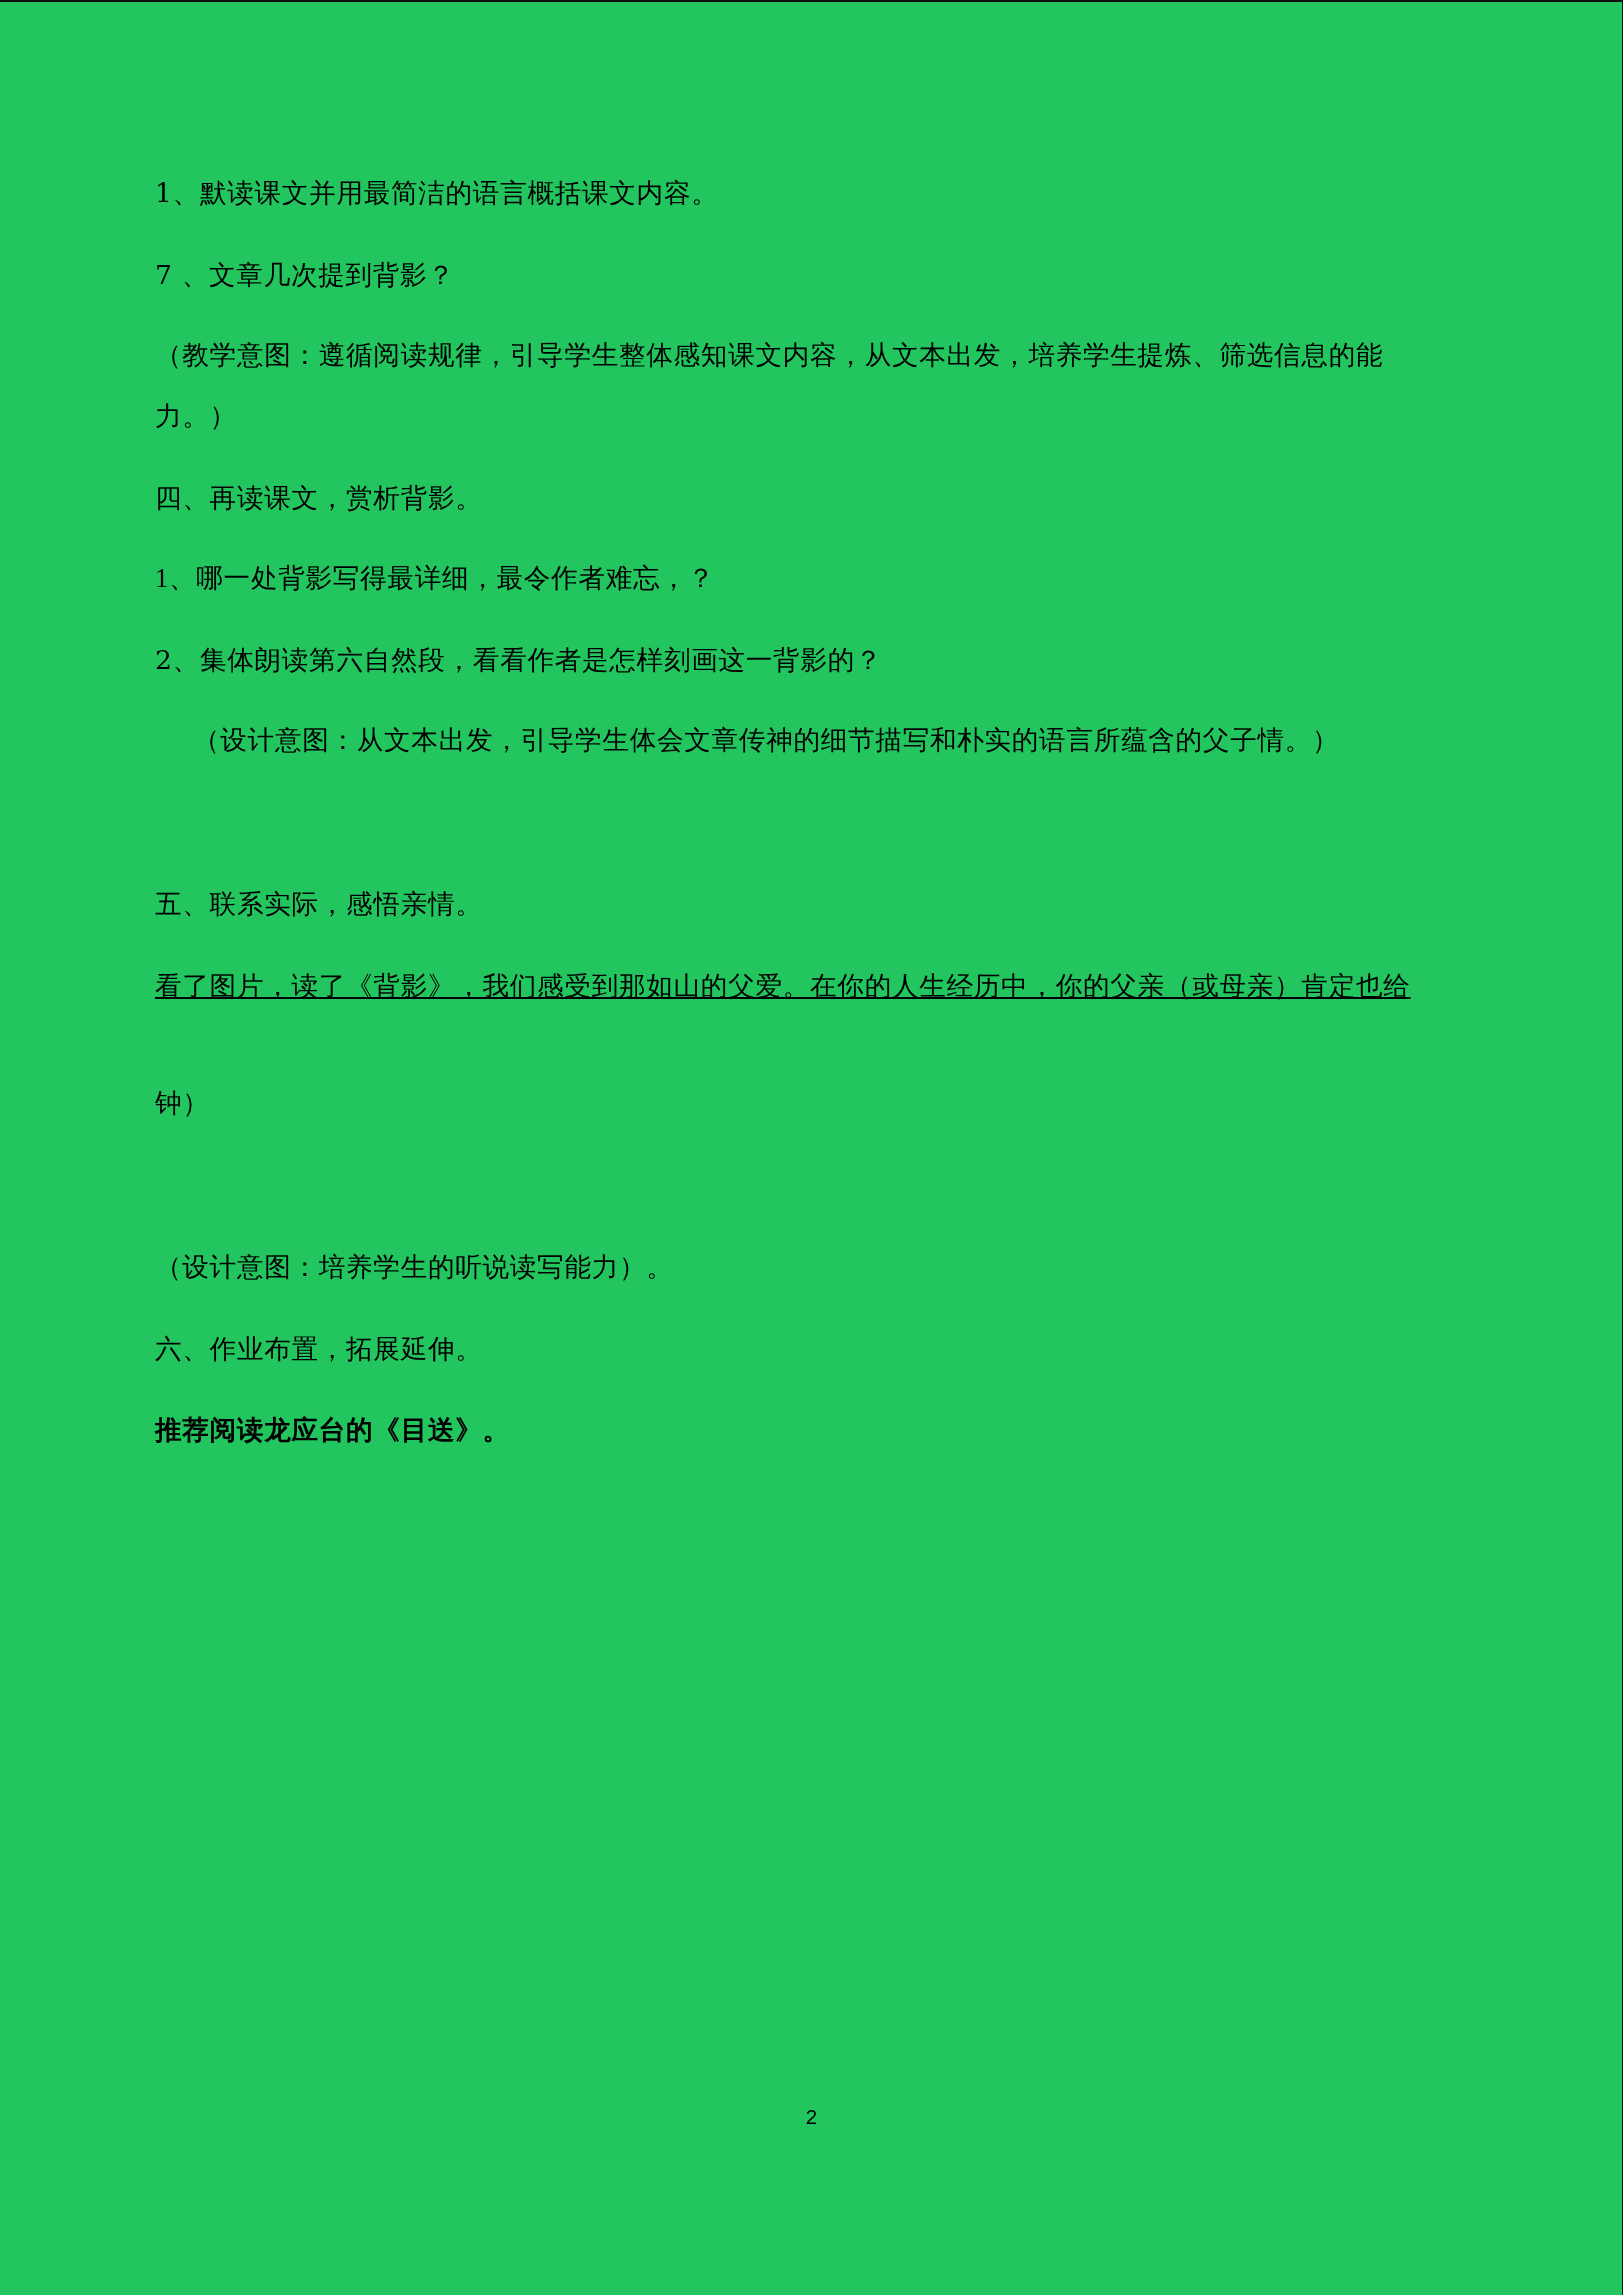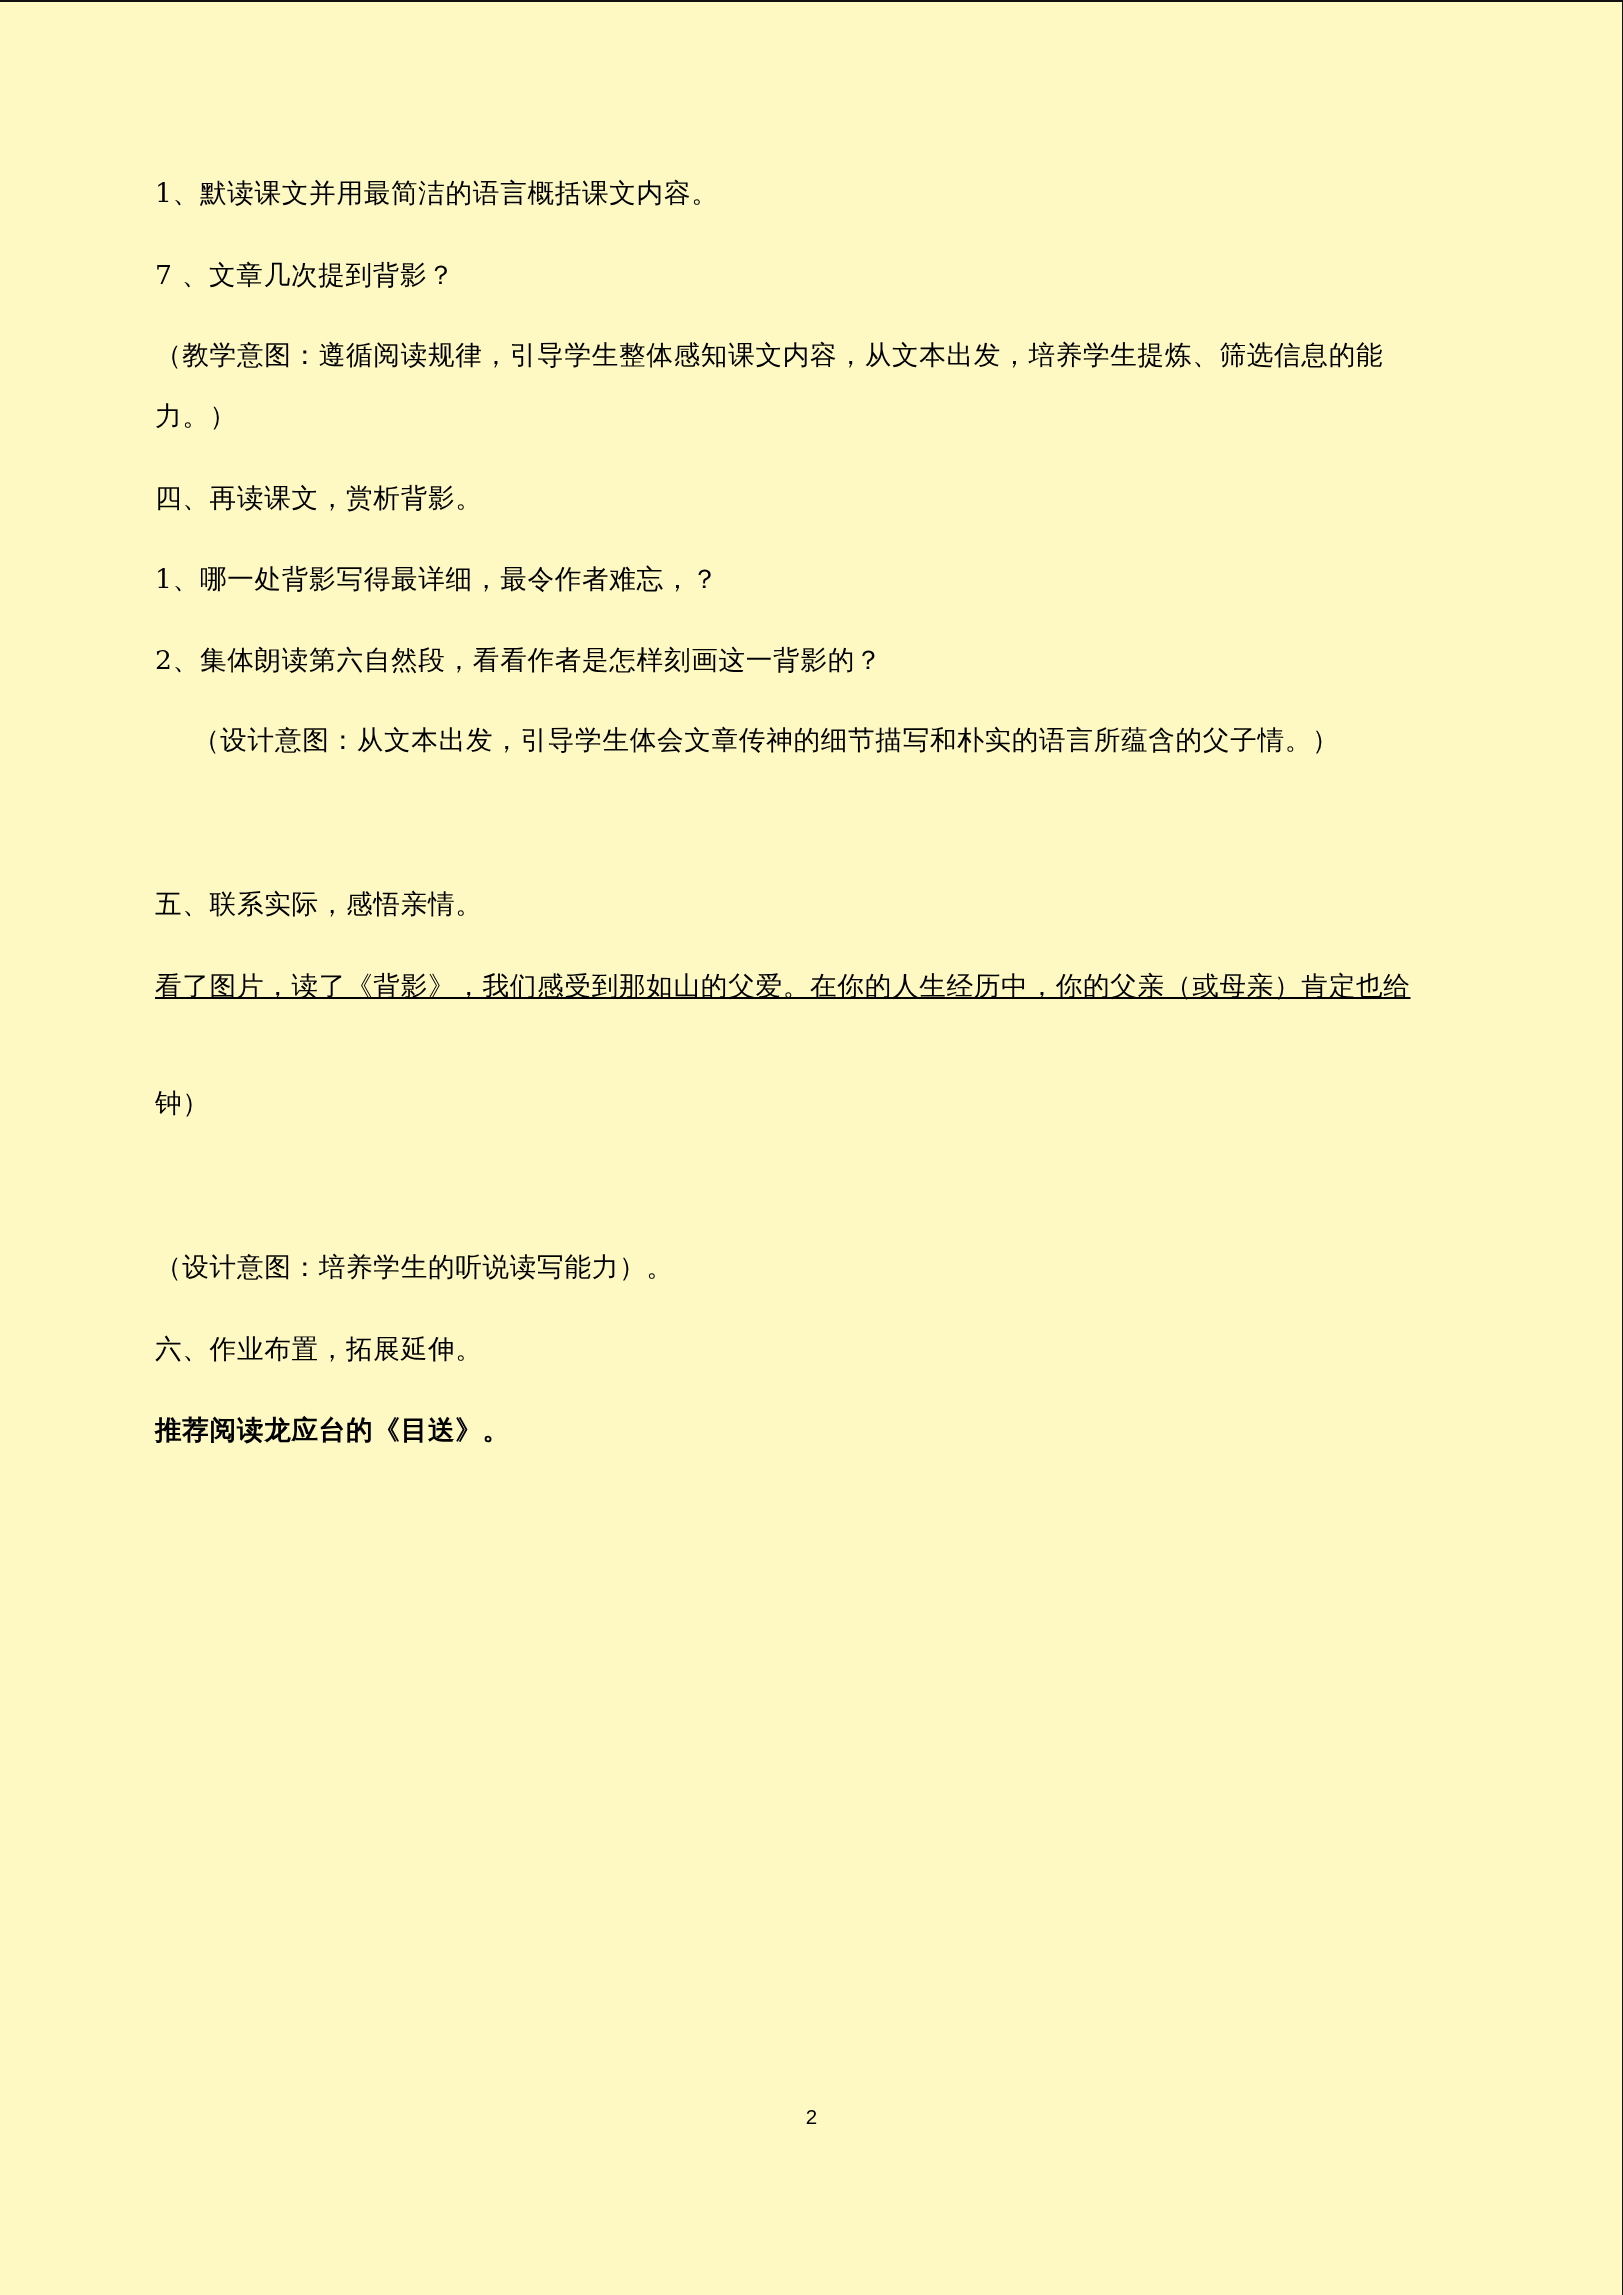--- a/index.html
+++ b/index.html
@@ -14,21 +14,21 @@
     overflow: hidden;
     font-family: "DejaVu Serif", "Liberation Serif", serif;
     color: #000000;
   }
   .page {
     position: absolute;
     left: 0;
     top: 0;
     width: 1623px;
     height: 2295px;
-    background: #fef9c3;
+    background: #22c55e;
     box-sizing: border-box;
     border-top: 2px solid #111111;
     border-right: 1.4px solid #111111;
   }
   .line {
     position: absolute;
     left: 155px;
     white-space: nowrap;
     font-size: 26.6px;
     line-height: 33px;
@@ -54,21 +54,21 @@
 
   <div class="line" style="top:174px;">1、默读课文并用最简洁的语言概括课文内容。</div>
 
   <div class="line" style="top:256px;">7 、文章几次提到背影？</div>
 
   <div class="line" style="top:336px;">（教学意图：遵循阅读规律，引导学生整体感知课文内容，从文本出发，培养学生提炼、筛选信息的能</div>
   <div class="line" style="top:397px;">力。）</div>
 
   <div class="line" style="top:479px;">四、再读课文，赏析背影。</div>
 
-  <div class="line" style="top:560px;">1、哪一处背影写得最详细，最令作者难忘，？</div>
+  <div class="line" style="top:560px;font-family:Liberation Serif, serif;">1、哪一处背影写得最详细，最令作者难忘，？</div>
 
   <div class="line" style="top:641px;">2、集体朗读第六自然段，看看作者是怎样刻画这一背影的？</div>
 
   <div class="line" style="top:721px;margin-left:38px;">（设计意图：从文本出发，引导学生体会文章传神的细节描写和朴实的语言所蕴含的父子情。）</div>
 
   <div class="line" style="top:885px;">五、联系实际，感悟亲情。</div>
 
   <div class="line" style="top:967px;text-decoration:underline;">看了图片，读了《背影》，我们感受到那如山的父爱。在你的人生经历中，你的父亲（或母亲）肯定也给</div>
   <div class="line" style="top:1084px;">钟）</div>
 

